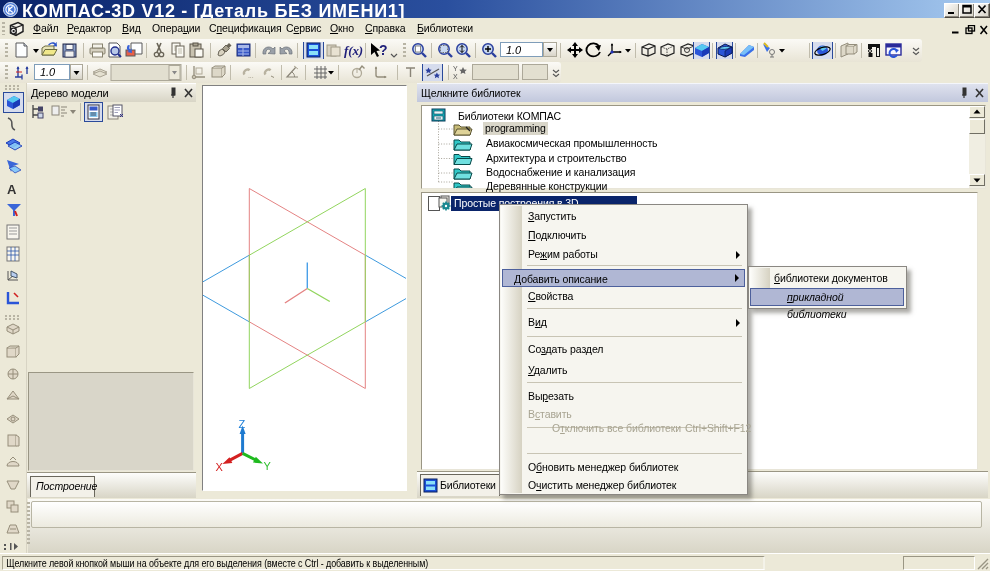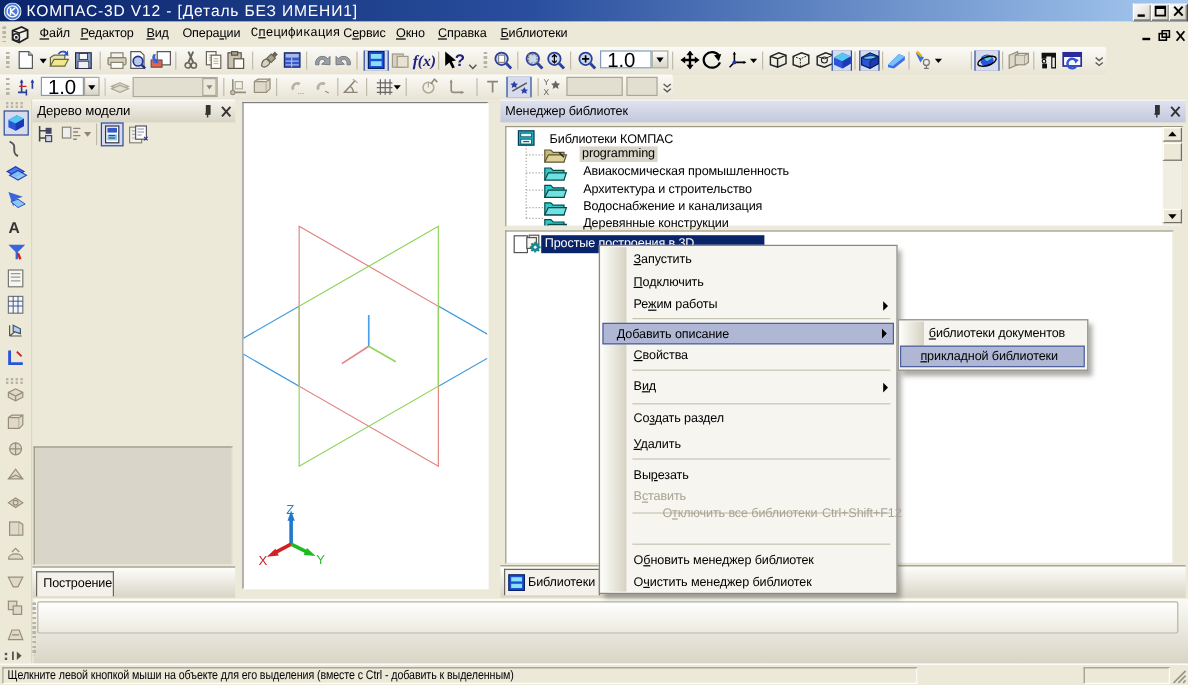--- a/index.html
+++ b/index.html
@@ -1,31 +1,31 @@
 <!DOCTYPE html>
 <html><head>
 <meta charset="utf-8">
 <style>
 html,body{margin:0;padding:0;}
 #app{position:relative;width:990px;height:571px;background:#ece9d8;font-family:"Liberation Sans",sans-serif;font-size:10.5px;letter-spacing:-0.1px;color:#000;overflow:hidden;}
 .abs{position:absolute;}
 u{text-decoration:underline;}
 
 #title{left:0;top:0;width:990px;height:18px;background:linear-gradient(90deg,#0a246a 0%,#2a4f9e 45%,#a6caf0 100%);}
-#title .txt{left:22px;top:1px;color:#fff;font-weight:normal;font-size:13px;letter-spacing:0.7px;white-space:nowrap;}
+#title .txt{left:22px;top:1px;color:#fff;font-weight:bold;font-size:18px;letter-spacing:0.7px;white-space:nowrap;}
 .winbtn{top:3px;width:14px;height:13px;background:linear-gradient(135deg,#fdfcfa,#d6d2c6);border:1px solid;border-color:#fff #4e4a42 #4e4a42 #fff;box-shadow:inset -1px -1px 0 #8a867c;color:#000;font-size:9px;line-height:11px;text-align:center;font-weight:bold;}
 
 #menubar{left:0;top:18px;width:990px;height:21px;background:#ece9d8;padding-left:38px;}
 .mitem{top:3px;height:15px;line-height:15px;white-space:nowrap;}
 
 .tbrow{background:linear-gradient(#fbfaf6,#e8e4d5);}
 #tb1{left:0;top:39px;width:922px;height:23px;border-radius:0 3px 3px 0;}
 #tb2{left:0;top:62px;width:561px;height:21px;border-radius:0 3px 3px 0;}
 .grip{width:3px;background:repeating-linear-gradient(#b8b4a4 0 2px,transparent 2px 4px);}
-.combo{background:#fff;border:1px solid #7f9db9;font-size:17px;}
+.combo{background:#fff;border:1px solid #7f9db9;font-size:11px;font-style:italic;}
 .cbtn{background:linear-gradient(#fefefe,#d8d4c8);border-left:1px solid #aca899;}
 
 .phead{background:linear-gradient(#f4f2ea,#d8d5c6);border-top:1px solid #fff;font-size:11px;}
 .sunken{background:#fff;border:1px solid;border-color:#808080 #fff #fff #808080;}
 
 #cmenu{left:499px;top:204px;width:247px;height:289px;background:#f6f5ef;border:1px solid #8a8782;box-shadow:4px 4px 4px rgba(90,88,80,.5);z-index:50;}
 .mrow{left:1px;width:218px;height:19px;line-height:19px;padding-left:27px;white-space:nowrap;}
 .msep{left:27px;width:215px;height:1px;background:#c8c4b4;}
 .marr{position:absolute;right:6px;top:6px;width:0;height:0;border-left:4px solid #000;border-top:4px solid transparent;border-bottom:4px solid transparent;}
 .hil{background:#b0b7d4;border:1px solid #4d609c;}
@@ -58,21 +58,21 @@
     <svg class="abs" style="left:8px;top:3px;" width="17" height="16" viewBox="0 0 17 16">
       <path d="M2.5 4.5 L10 1.5 L15 4 L15 10.5 L8 14.5 L2.5 12 Z" fill="#f4f2ea" stroke="#222" stroke-width="1.5"></path>
       <path d="M2.5 4.5 L8 6.5 L15 4 M8 6.5 L8 14" fill="none" stroke="#222" stroke-width="1.2"></path>
       <circle cx="5.5" cy="10" r="2.8" fill="#fff" stroke="#222" stroke-width="1.3"></circle>
       <rect x="4.6" y="9" width="2" height="2.2" fill="#222"></rect>
     </svg>
     <div class="mitem abs" style="left:33px;"><u>Ф</u>айл</div>
     <div class="mitem abs" style="left:67px;"><u>Р</u>едактор</div>
     <div class="mitem abs" style="left:122px;"><u>В</u>ид</div>
     <div class="mitem abs" style="left:152px;">Опера<u>ц</u>ии</div>
-    <div class="mitem abs" style="left:209px;font-family:Liberation Mono, monospace;">С<u>п</u>ецификация</div>
+    <div class="mitem abs" style="left:209px;">С<u>п</u>ецификация</div>
     <div class="mitem abs" style="left:286px;">С<u>е</u>рвис</div>
     <div class="mitem abs" style="left:330px;"><u>О</u>кно</div>
     <div class="mitem abs" style="left:365px;"><u>С</u>правка</div>
     <div class="mitem abs" style="left:417px;"><u>Б</u>иблиотеки</div>
     <svg class="abs" style="left:951px;top:7px;" width="37" height="10" viewBox="0 0 37 10">
       <rect x="1" y="6.5" width="6.5" height="2" fill="#000"></rect>
       <rect x="15" y="3" width="6" height="5.5" fill="none" stroke="#000" stroke-width="1.3"></rect>
       <rect x="17.5" y="0.5" width="6" height="5.5" fill="none" stroke="#000" stroke-width="1.3"></rect>
       <path d="M29.5 1 L36 9 M36 1 L29.5 9" stroke="#000" stroke-width="1.5"></path>
     </svg>
@@ -556,21 +556,21 @@
       <g transform="translate(80,3)">
           <rect x="1" y="2" width="10" height="13" fill="#f2f0e8" stroke="#8a8578"></rect>
           <path d="M3 5 L9 5 M3 8 L9 8 M3 11 L9 11" stroke="#aaa"></path>
           <rect x="6" y="1" width="9" height="11" fill="#fff" stroke="#556"></rect>
           <path d="M7.5 3.5 L13 3.5 M7.5 6 L13 6 M7.5 8.5 L11 8.5" stroke="#88a" stroke-width=".8"></path>
           <path d="M13 10 l3 3 M16 10 l-3 3" stroke="#338" stroke-width="1"></path>
         </g>
     </svg>
     <div class="abs" style="left:1px;top:289px;width:166px;height:99px;background:#d9d6c9;border:1px solid;border-color:#9a9684 #e8e5d8 #e8e5d8 #9a9684;box-sizing:border-box;"></div>
     <div class="abs" style="left:0;top:389px;width:169px;height:25px;background:linear-gradient(#fdfdfb,#d8d5c6);border-top:1px solid #9a9684;">
-      <div class="abs" style="left:3px;top:3px;width:65px;height:21px;background:#f3f1e9;border:1px solid #6a675c;border-bottom:none;line-height:19px;padding-left:5px;box-sizing:border-box;">Построение</div>
+      <div class="abs" style="left:3px;top:3px;width:65px;height:21px;background:#f3f1e9;border:1px solid #6a675c;border-bottom:none;line-height:19px;padding-left:5px;box-sizing:border-box;font-style:italic;">Построение</div>
     </div>
   </div>
   <div id="viewport" class="abs" style="left:202px;top:85px;width:205px;height:406px;background:#fff;border:1px solid #808080;border-right-color:#fff;border-bottom-color:#fff;box-sizing:border-box;">
     <svg width="203" height="404" viewBox="0 0 203 404">
 
       <polygon points="-11.7,202.5 104.3,135.8 220.6,202.5 104.3,269.2" fill="#fff" stroke="#3e9ade" stroke-width="1"></polygon>
 
       <polygon points="46.3,102.5 162.3,169.2 162.3,302.5 46.3,235.8" fill="#fff"></polygon>
       <polygon points="46.3,169.2 162.3,102.5 162.3,235.8 46.3,302.5" fill="#fff"></polygon>
 
@@ -589,21 +589,21 @@
         <path d="M39.6 367.4 L54.6 374.9" stroke="#1fba1f" stroke-width="3"></path>
         <path d="M52.8 370.7 L60 377.4 L50 376.6 Z" fill="#1fba1f"></path>
         <text x="35.5" y="342" font-size="11" fill="#2080d8">Z</text>
         <text x="12.5" y="385" font-size="11" fill="#d42020">X</text>
         <text x="60.5" y="384" font-size="11" fill="#2fbf2f">Y</text>
       </g>
     </svg>
   </div>
   <div id="libpanel" class="abs" style="left:417px;top:83px;width:571px;height:414px;">
     <div class="abs" style="left:0;top:0;width:571px;height:18px;background:linear-gradient(#dfe2ee,#c2c8dd);border-top:1px solid #f4f6fb;">
-      <div class="abs" style="left:4px;top:3px;">Менеджер библиотек</div>
+      <div class="abs" style="left:4px;top:3px;">Щелкните библиотек</div>
       <svg class="abs" style="left:544px;top:3px;" width="24" height="12" viewBox="0 0 24 12">
         <g stroke="#333" fill="none">
             <path d="M3 2 L3 8 M1 8 L5 8 M3 8 L3 11" stroke-width="1.2"></path>
             <rect x="2" y="1" width="3" height="7" fill="#333"></rect>
           </g>
         <path d="M15 2 L22 10 M22 2 L15 10" stroke="#333" stroke-width="1.6"></path>
       </svg>
     </div>
     <div class="abs sunken" style="left:4px;top:22px;width:565px;height:84px;box-sizing:border-box;border-color:#9a9684 #e8e5d8 #e8e5d8 #9a9684;">
       <svg class="abs" style="left:0;top:0;" width="546" height="82" viewBox="0 0 546 82">
@@ -719,15 +719,15 @@
     <div class="mrow abs gray" style="top:200px;">В<u>с</u>тавить</div>
     <div class="msep abs" style="top:222px;"></div>
     <div class="mrow abs gray" style="top:214px;margin-left:24px;">О<u>т</u>ключить все библиотеки<span class="abs" style="left:160px;">Ctrl+Shift+F12</span></div>
     <div class="msep abs" style="top:248px;"></div>
     <div class="mrow abs" style="top:253px;">О<u>б</u>новить менеджер библиотек</div>
     <div class="mrow abs" style="top:271px;">О<u>ч</u>истить менеджер библиотек</div>
   </div>
   <div id="smenu" class="abs">
     <div class="abs" style="left:1px;top:1px;width:20px;height:37px;background:linear-gradient(90deg,#fdfdfa,#d6d2c2);"></div>
     <div class="abs" style="left:25px;top:5px;"><u>б</u>иблиотеки документов</div>
-    <div class="abs hil" style="left:1px;top:21px;width:154px;height:18px;line-height:17px;padding-left:16px;box-sizing:border-box;"><u>п</u>рикладной библиотеки</div>
+    <div class="abs hil" style="left:1px;top:21px;width:154px;height:18px;line-height:17px;padding-left:36px;box-sizing:border-box;font-style:italic;"><u>п</u>рикладной библиотеки</div>
   </div>
 </div>
 
 </body></html>

